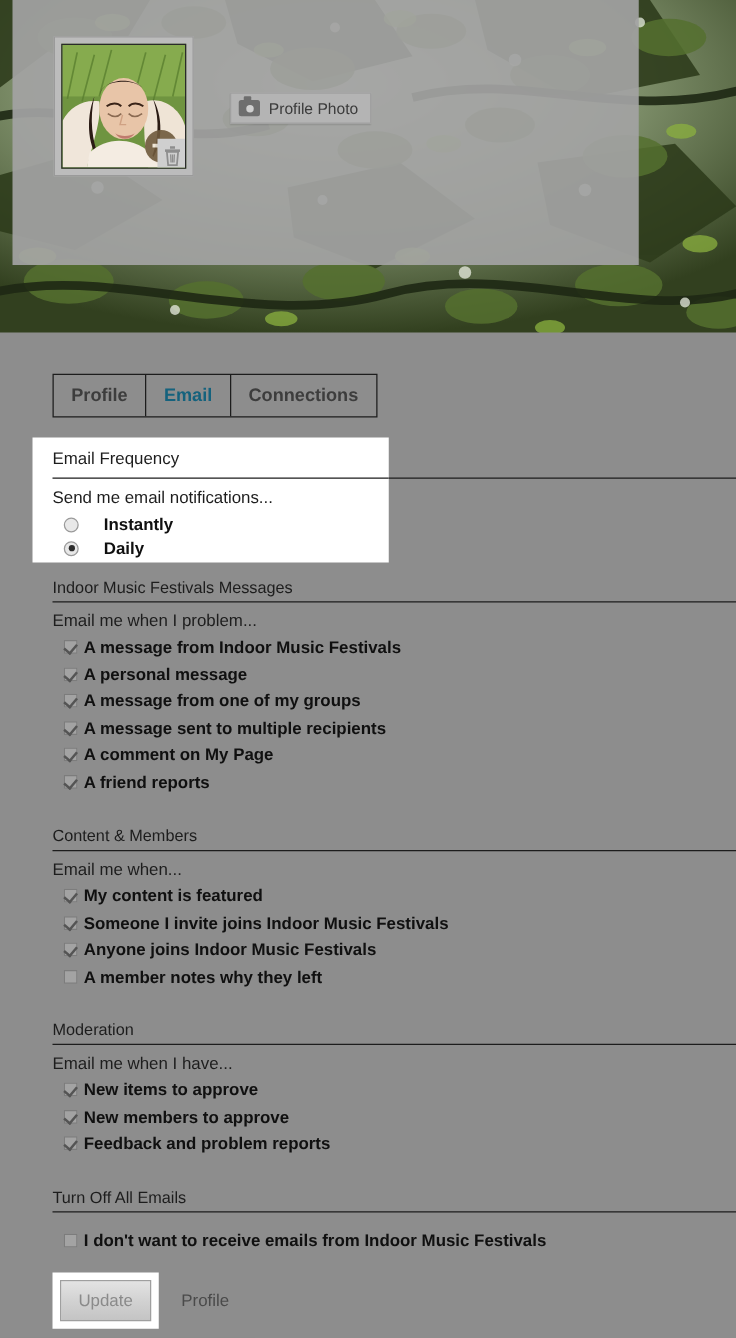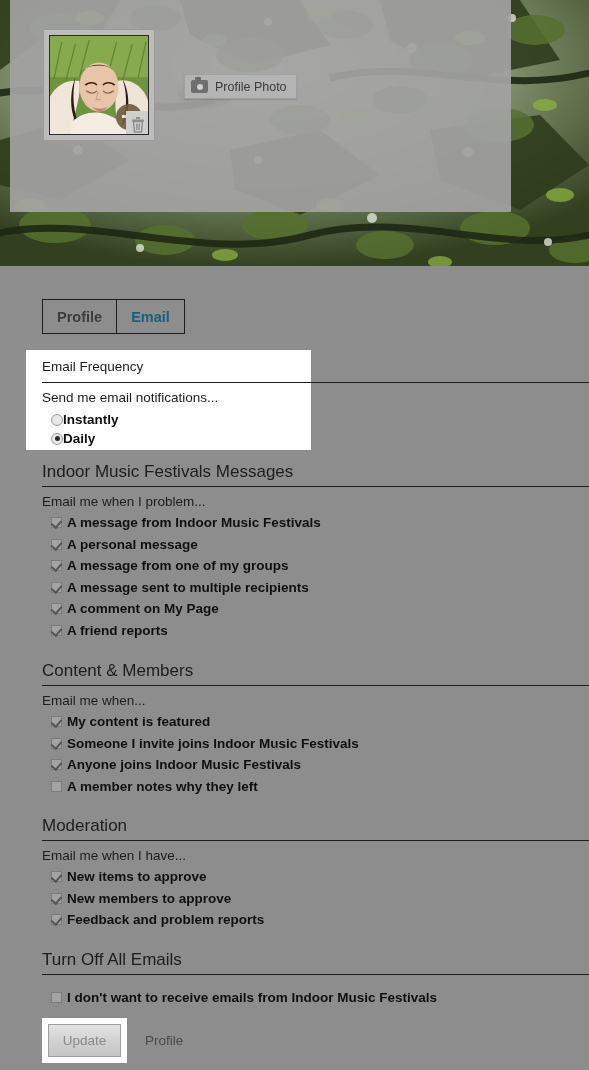--- a/index.html
+++ b/index.html
@@ -181,21 +181,21 @@
     font-size: 13.5px;
     color: #1d1d1d;
   }
   #email-frequency-panel .radio-list {
     position: absolute;
     left: 25px; top: 60px;
   }
   .radio-row {
     display: flex;
     align-items: center;
-    gap: 0;
+    gap: 20px;
     height: 19px;
   }
   .radio-mark {
     width: 12px; height: 12px;
     border-radius: 50%;
     background: #e8e8e8;
     border: 1px solid #9a9a9a;
     box-sizing: border-box;
     position: relative;
     flex: none;
@@ -224,21 +224,21 @@
     z-index: 1;
   }
 
   
   .section {
     position: absolute;
     left: 42px;
     right: 0;
   }
   .section .sec-title {
-    font-size: 17px;
+    font-size: 13px;
     color: #1d1d1d;
     padding-bottom: 4px;
   }
   .section .sec-rule {
     height: 1px;
     background: #1d1d1d;
     margin-bottom: 7px;
   }
   .section .intro {
     font-size: 13.5px;
@@ -430,20 +430,23 @@
 
 <div id="settings-overlay">
 
   <div id="tabs">
     <div class="tab">
       <span>Profile</span>
     </div>
     <div class="tab active">
       <span>Email</span>
     </div>
+    <div class="tab">
+      <span>Connections</span>
+    </div>
   </div>
 
   <div id="freq-rule-right"></div>
 
   <div id="email-frequency-panel">
     <div class="sec-title">Email Frequency</div>
     <div class="sec-rule"></div>
     <div class="intro">Send me email notifications...</div>
     <div class="radio-list">
       <div class="radio-row">

